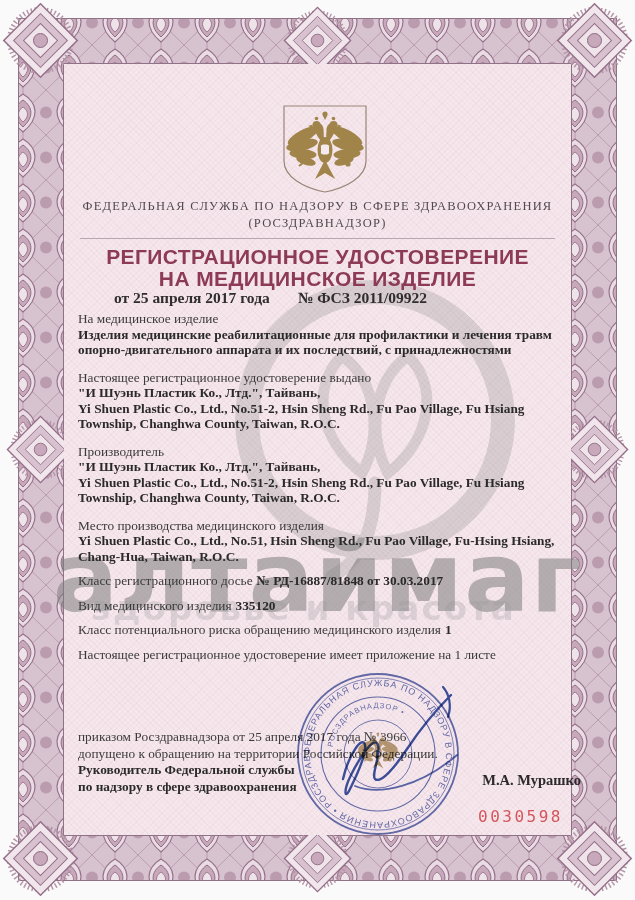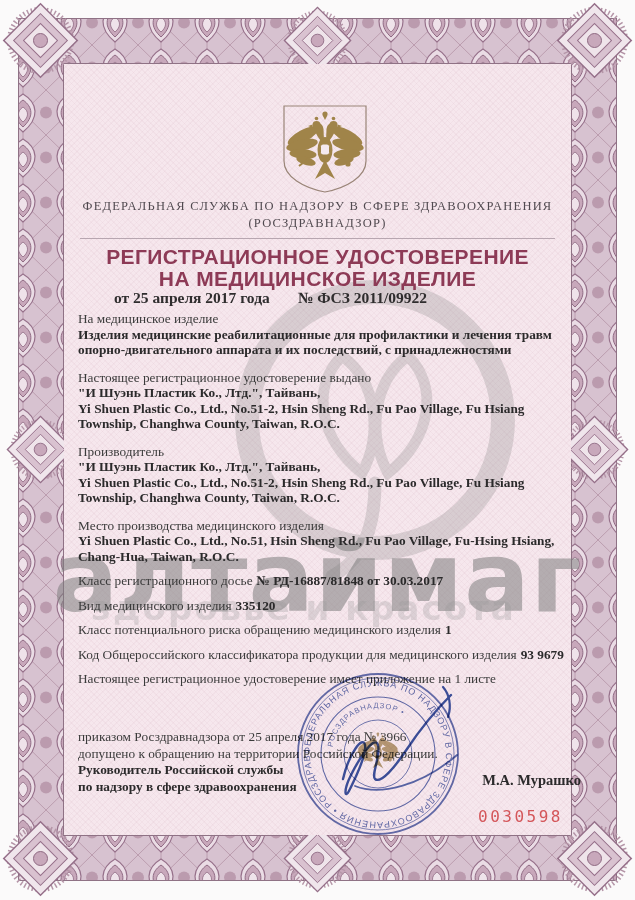--- a/index.html
+++ b/index.html
@@ -176,30 +176,27 @@
   </p>
   <p class="tight">
     <span>Класс регистрационного досье</span><span class="vb">№ РД-16887/81848 от 30.03.2017</span>
   </p>
   <p class="tight">
     <span>Вид медицинского изделия</span><span class="vb">335120</span>
   </p>
   <p class="tight">
     <span>Класс потенциального риска обращению медицинского изделия</span><span class="vb">1</span>
   </p>
-  <p class="tight">
-    <span>Код Общероссийского классификатора продукции для медицинского изделия</span><span class="vb">93 9679</span>
-  </p>
   <p class="tight">Настоящее регистрационное удостоверение имеет приложение на 1 листе</p>
 </div>
 
 <div class="abs footer">
   <div>приказом Росздравнадзора от 25 апреля 2017 года № 3966</div>
   <div>допущено к обращению на территории Российской Федерации.</div>
-  <b>Руководитель Российской службы</b><br>
+  <b>Руководитель Федеральной службы</b><br>
   <b>по надзору в сфере здравоохранения</b>
 </div>
 <div class="abs signer-name">М.А. Мурашко</div>
 <div class="abs serial">0030598</div>
 
 <svg class="abs stamp" viewBox="0 0 172 172" aria-hidden="true">
   <defs>
     <path id="ringPath" d="M86,86 m-68,0 a68,68 0 1,1 136,0 a68,68 0 1,1 -136,0"></path>
     <path id="ringPath2" d="M86,86 m-46,0 a46,46 0 1,1 92,0 a46,46 0 1,1 -92,0"></path>
   </defs>

